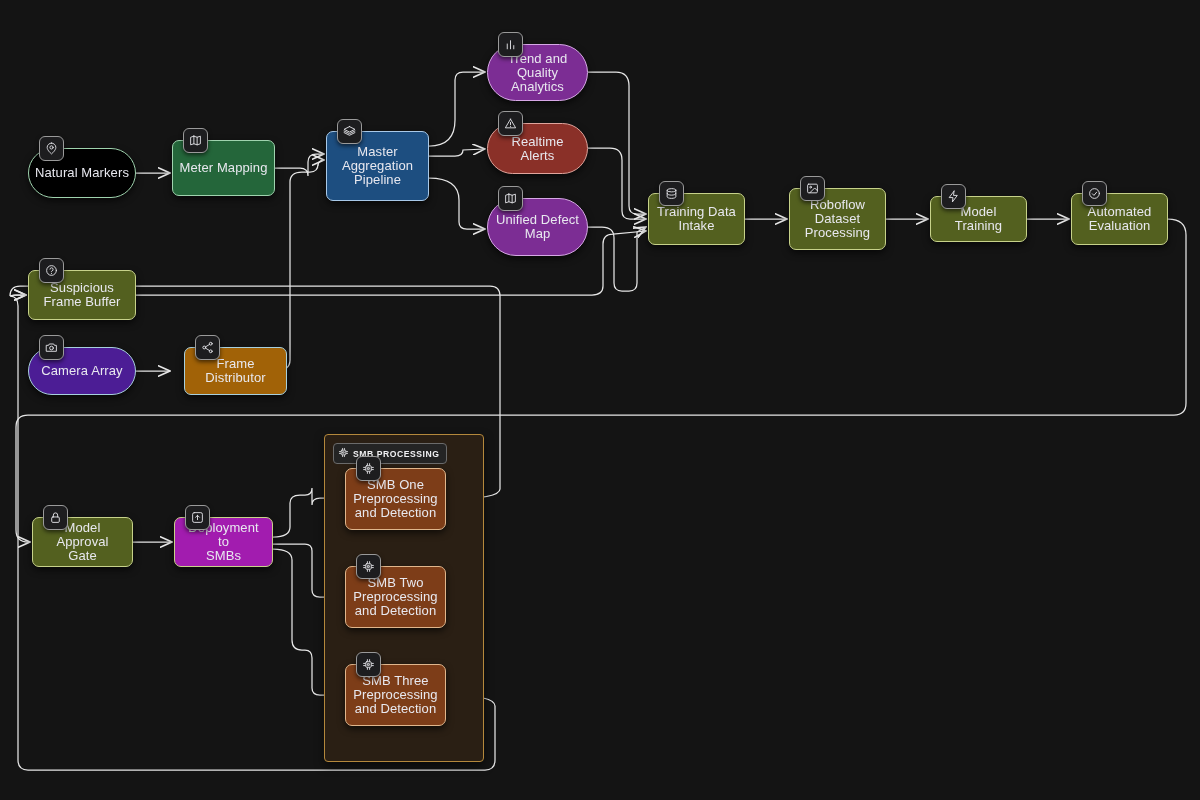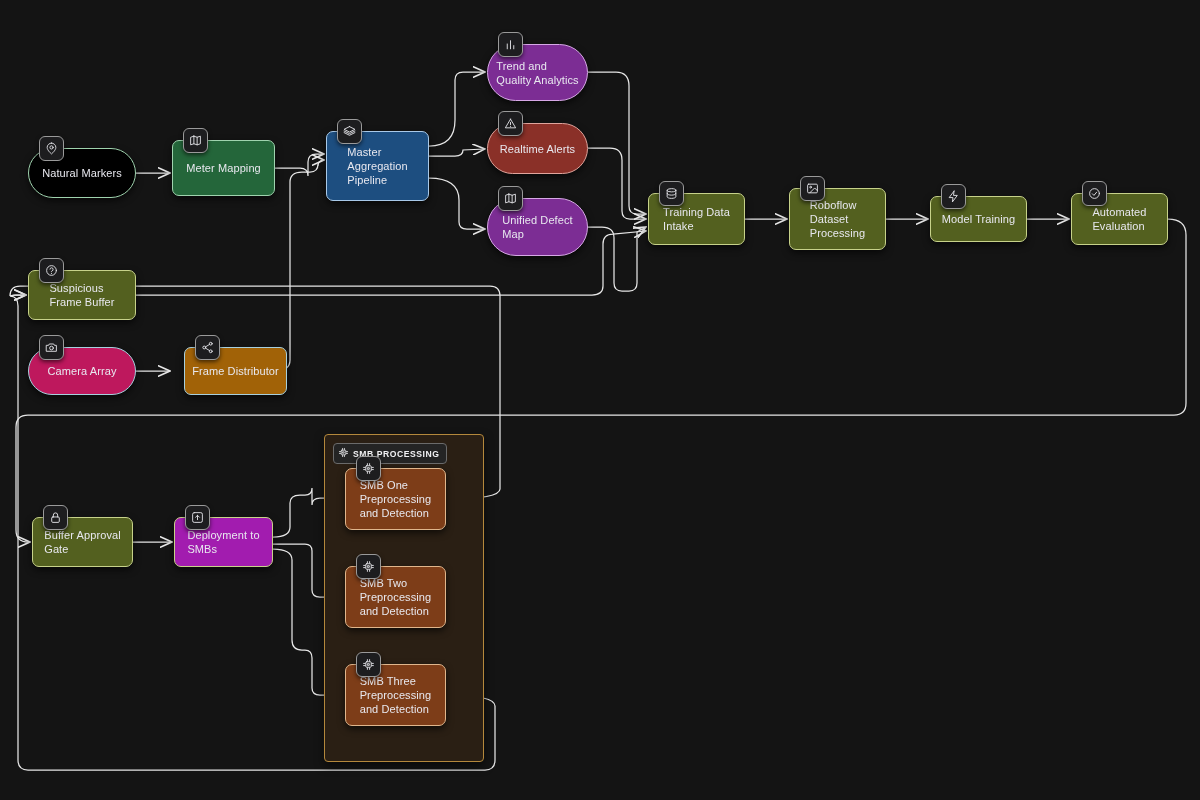--- a/index.html
+++ b/index.html
@@ -1,20 +1,20 @@
 <!DOCTYPE html>
 <html><head>
 <meta charset="utf-8">
 <style>
   html,body{margin:0;padding:0;background:#141414;}
   body{width:1200px;height:800px;overflow:hidden;font-family:"Liberation Sans",sans-serif;}
   #stage{position:relative;width:1200px;height:800px;background:#141414;}
   svg#edges{position:absolute;left:0;top:0;width:1200px;height:800px;overflow:visible;}
   .node{position:absolute;box-sizing:border-box;display:flex;align-items:center;justify-content:center;
-        color:#e8e8ef;font-size:11px;line-height:14px;letter-spacing:.1px;
+        text-align:center;color:#e8e8ef;font-size:13px;line-height:14px;letter-spacing:.1px;
         border-width:1.2px;border-style:solid;border-radius:7px;
         box-shadow:0 3px 7px rgba(0,0,0,.62);padding:4px 6px;}
   .node.stadium{border-radius:30px;}
   .node .lbl{white-space:pre-line;}
   .ico{position:absolute;left:10px;top:-13px;width:23px;height:23px;border-radius:6px;
        background:#1d1d1f;border:1.2px solid #9a9a9a;display:flex;align-items:center;
        justify-content:center;box-shadow:0 2px 4px rgba(0,0,0,.6);}
   .ico svg{width:13px;height:13px;stroke:#e4e4e8;fill:none;stroke-width:1.7;
            stroke-linecap:round;stroke-linejoin:round;}
   .cluster{position:absolute;box-sizing:border-box;border:1.3px solid #b4883c;border-radius:4px;
@@ -177,21 +177,21 @@
         <span class="ico">
           <svg viewBox="0 0 24 24">
             <circle cx="12" cy="12" r="9"></circle>
             <path d="M9.2 9.5a2.9 2.9 0 1 1 3.6 3.2c-.7.3-.8.9-.8 1.6"></path>
             <path d="M12 17.5v.4"></path>
           </svg>
         </span>
         <span class="lbl">Suspicious
 Frame Buffer</span>
       </div>
-      <div class="node stadium" style="left: 28px; top: 347px; width: 108px; height: 48px; background: #be185d; border-color: rgb(167, 207, 221);">
+      <div class="node stadium" style="left: 28px; top: 347px; width: 108px; height: 48px; background: #4c1d95; border-color: rgb(167, 207, 221);">
         <span class="ico">
           <svg viewBox="0 0 24 24">
             <path d="M3 8h3.5L8 5.5h8L17.5 8H21v11H3z"></path>
             <circle cx="12" cy="13" r="3.4"></circle>
           </svg>
         </span>
         <span class="lbl">Camera Array</span>
       </div>
       <div class="node" style="left: 172px; top: 347px; width: 103px; height: 48px; background: #a16207; border-color: rgb(167, 207, 221); margin-left: 12px;">
         <span class="ico">
@@ -204,21 +204,21 @@
         </span>
         <span class="lbl">Frame Distributor</span>
       </div>
       <div class="node" style="left: 32px; top: 517px; width: 101px; height: 50px; background: rgb(83, 96, 31); border-color: rgb(199, 210, 138);">
         <span class="ico">
           <svg viewBox="0 0 24 24">
             <rect x="5" y="11" width="14" height="10" rx="2"></rect>
             <path d="M8 11V7.5a4 4 0 0 1 8 0V11"></path>
           </svg>
         </span>
-        <span class="lbl">Buffer Approval
+        <span class="lbl">Model Approval
 Gate</span>
       </div>
       <div class="node" style="left: 174px; top: 517px; width: 99px; height: 50px; background: #a21caf; border-color: rgb(199, 210, 138);">
         <span class="ico">
           <svg viewBox="0 0 24 24">
             <rect x="3" y="3" width="18" height="18" rx="3"></rect>
             <path d="M12 16V8M8.5 11.5 12 8l3.5 3.5"></path>
           </svg>
         </span>
         <span class="lbl">Deployment to

